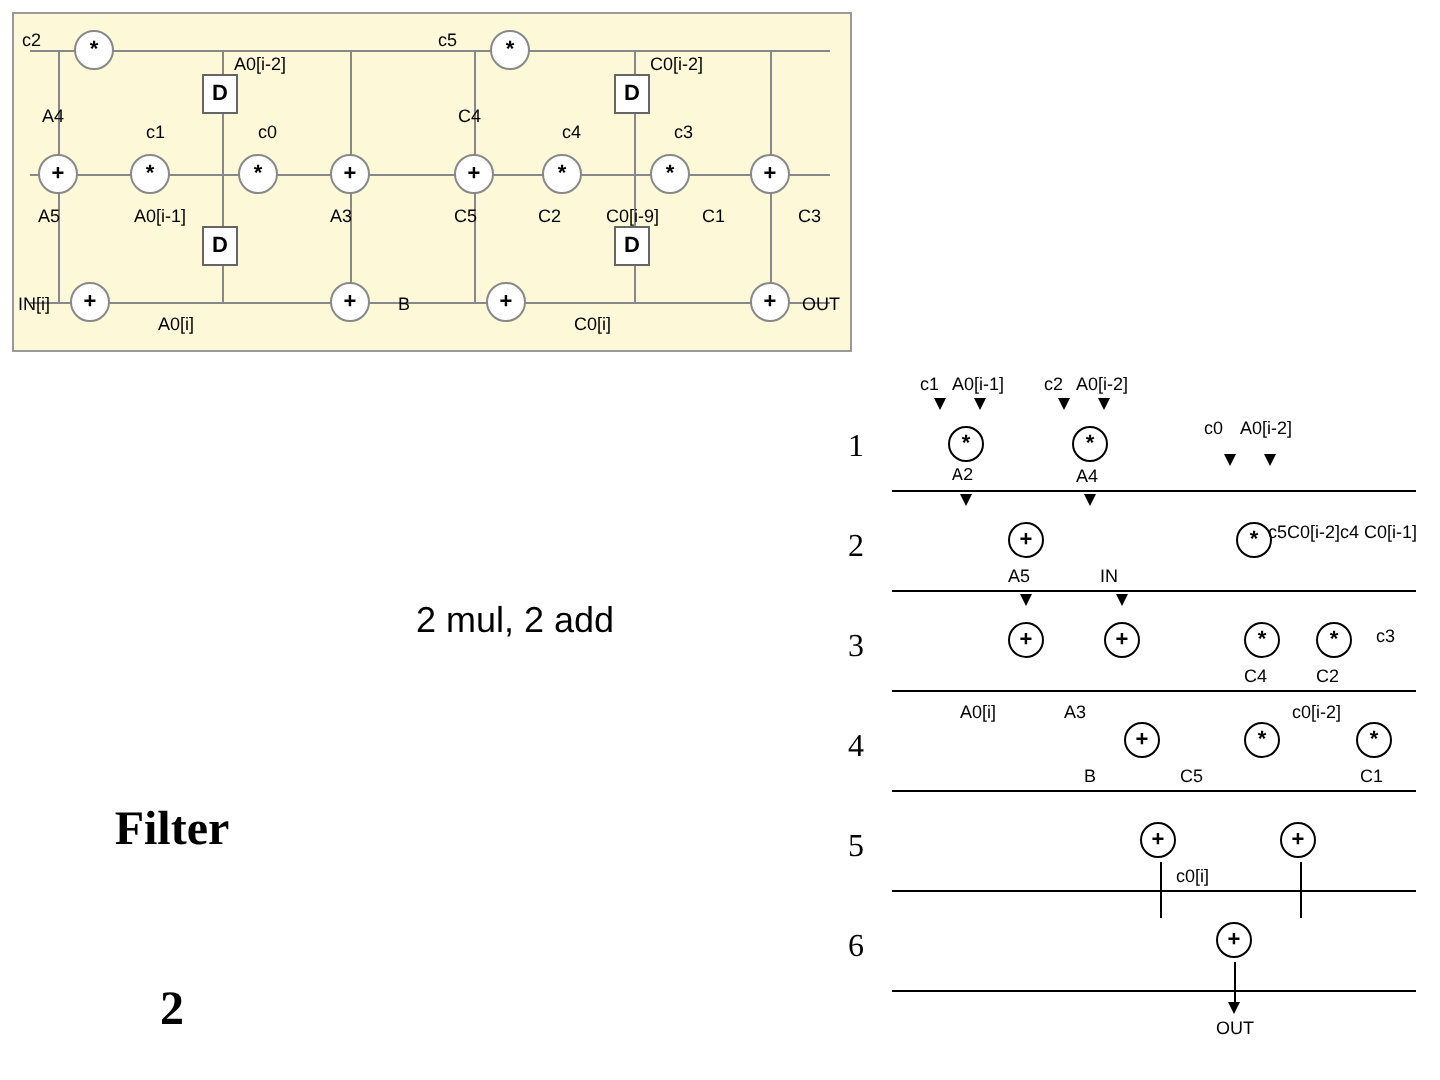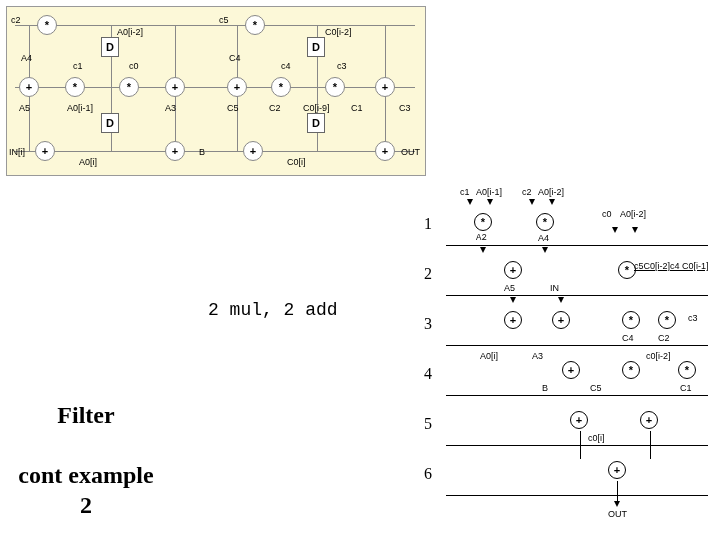--- a/index.html
+++ b/index.html
@@ -48,21 +48,21 @@
     position: absolute;
     font-size: 9px;
     color: #000;
   }
   .top-diagram .hline { position: absolute; height: 1px; background: #888; }
   .top-diagram .vline { position: absolute; width: 1px; background: #888; }
 
   .caption {
     position: absolute;
     font-size: 18px;
-    font-family: Liberation Mono, monospace;
+    font-family: Liberation Sans, sans-serif;
   }
   .title {
     position: absolute;
     font-family: "Times New Roman", serif;
     font-weight: bold;
     font-size: 24px;
     text-align: center;
     line-height: 1.25;
   }
 
@@ -164,21 +164,21 @@
   <div class="node" style="left:368px; top:134px;">+</div>
   <span class="lbl" style="left:394px; top:140px;">OUT</span>
 </div>
 
 <div class="caption" style="left:208px; top:300px;">2 mul, 2 add</div>
 
 <div class="title" style="left:6px; top:370px; width:160px;">
   <br>
   <span>Filter</span><br>
   <br>
-  <span>cont example</span><br>
+  <br>
   <span>2</span>
 </div>
 
 <div class="sched">
 
   <span class="cycle-label" style="top:30px;">1</span>
   <span class="cycle-label" style="top:80px;">2</span>
   <span class="cycle-label" style="top:130px;">3</span>
   <span class="cycle-label" style="top:180px;">4</span>
   <span class="cycle-label" style="top:230px;">5</span>
@@ -206,21 +206,21 @@
   <div class="op" style="left:106px; top:28px;">*</div>
   <span class="sig" style="left:46px; top:48px;font-family:Liberation Mono, monospace;">A2</span>
   <span class="sig" style="left:108px; top:48px;">A4</span>
 
   <div class="arrow" style="left:50px; top:62px;"></div>
   <div class="arrow" style="left:112px; top:62px;"></div>
   <div class="arrow" style="left:182px; top:42px;"></div>
   <div class="arrow" style="left:202px; top:42px;"></div>
   <div class="op" style="left:74px; top:76px;">+</div>
   <div class="op" style="left:188px; top:76px;">*</div>
-  <span class="sig" style="left:204px; top:76px; white-space:nowrap;text-decoration:underline;">c5C0[i-2]c4  C0[i-1]</span>
+  <span class="sig" style="left:204px; top:76px; white-space:nowrap;">c5C0[i-2]c4  C0[i-1]</span>
   <span class="sig" style="left:74px; top:98px;">A5</span>
   <span class="sig" style="left:120px; top:98px;">IN</span>
 
   <div class="arrow" style="left:80px; top:112px;"></div>
   <div class="arrow" style="left:128px; top:112px;"></div>
   <div class="op" style="left:74px; top:126px;">+</div>
   <div class="op" style="left:122px; top:126px;">+</div>
   <div class="op" style="left:192px; top:126px;">*</div>
   <div class="op" style="left:228px; top:126px;">*</div>
   <span class="sig" style="left:258px; top:128px;">c3</span>

